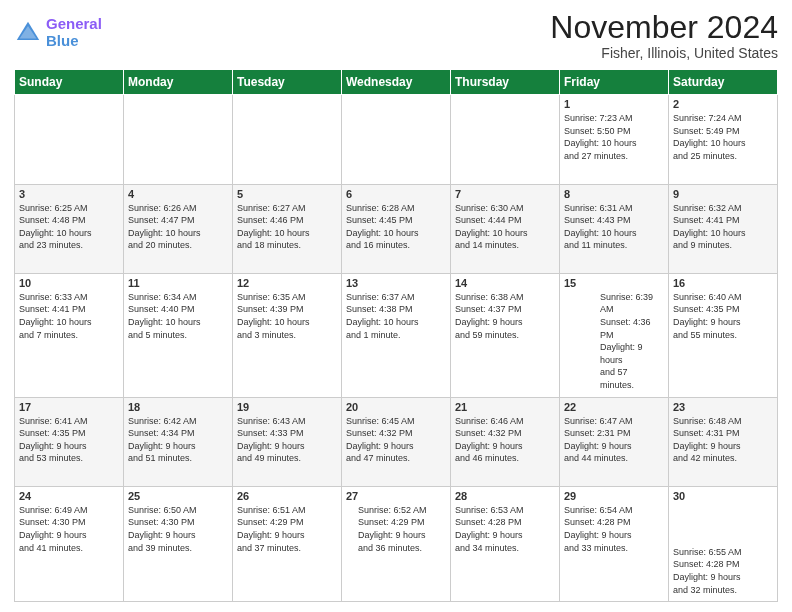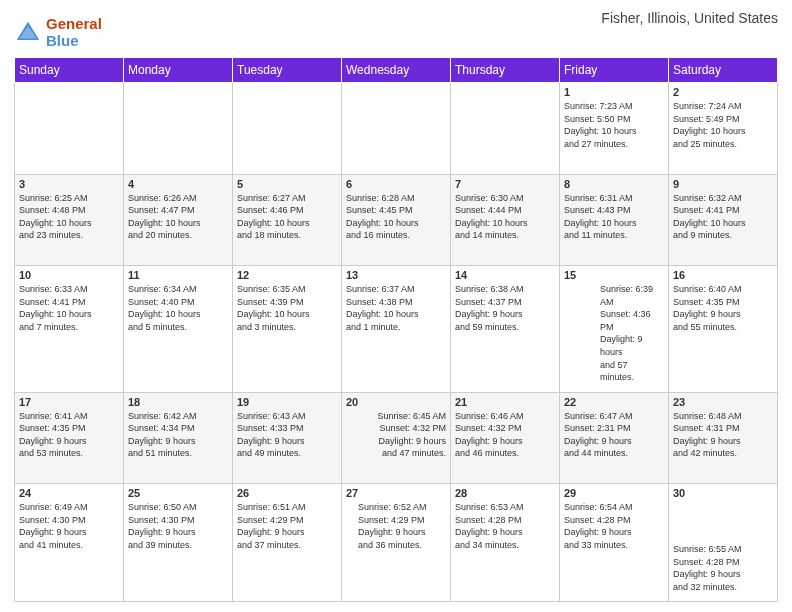--- a/index.html
+++ b/index.html
@@ -30,21 +30,21 @@
       margin-top: 6px;
     }
     .logo-text {
       display: flex;
       flex-direction: column;
       line-height: 1.1;
     }
     .logo-general {
       font-size: 15px;
       font-weight: bold;
-      color: #c2410c;
+      color: #8b5cf6;
     }
     .logo-blue {
       font-size: 15px;
       font-weight: bold;
       color: #4a90d9;
     }
     .logo-icon {
       width: 28px;
       height: 28px;
     }
@@ -61,24 +61,24 @@
       font-size: 14px;
       color: #444;
     }
     .calendar {
       width: 100%;
       border-collapse: collapse;
       flex: 1;
       table-layout: fixed;
     }
     .calendar thead th {
-      background: #6d28d9;
+      background: #15803d;
       color: #fff;
       font-size: 12px;
-      font-weight: normal;
+      font-weight: bold;
       padding: 5px 4px;
       text-align: left;
       border: 1px solid #fff;
     }
     .calendar tbody td {
       border: 1px solid #ccc;
       vertical-align: top;
       padding: 3px 4px;
       font-size: 9.5px;
       color: #333;
@@ -112,20 +112,21 @@
       <svg class="logo-icon" viewBox="0 0 40 40">
         <polygon points="20,4 36,30 4,30" fill="#4a90d9"></polygon>
         <polygon points="20,10 32,28 8,28" fill="#fff" opacity="0.3"></polygon>
       </svg>
       <div class="logo-text">
         <span class="logo-general">General</span>
         <span class="logo-blue">Blue</span>
       </div>
     </div>
     <div class="title-block">
+      <div class="month-title">November 2024</div>
       <div class="location">Fisher, Illinois, United States</div>
     </div>
   </div>
 
   <table class="calendar">
     <thead>
       <tr>
       <th>Sunday</th>
           <th>Monday</th>
           <th>Tuesday</th>
@@ -276,21 +277,21 @@
           </td>
           <td>
             <span class="day-number">19</span>
             <div class="day-info" style="white-space: pre-line;">Sunrise: 6:43 AM
 Sunset: 4:33 PM
 Daylight: 9 hours
 and 49 minutes.</div>
           </td>
           <td>
             <span class="day-number">20</span>
-            <div class="day-info" style="white-space: pre-line; text-align: right;">Sunrise: 6:45 AM
+            <div class="day-info" style="white-space: pre-line;">Sunrise: 6:45 AM
 Sunset: 4:32 PM
 Daylight: 9 hours
 and 47 minutes.</div>
           </td>
           <td>
             <span class="day-number">21</span>
             <div class="day-info" style="white-space: pre-line;">Sunrise: 6:46 AM
 Sunset: 4:32 PM
 Daylight: 9 hours
 and 46 minutes.</div>

